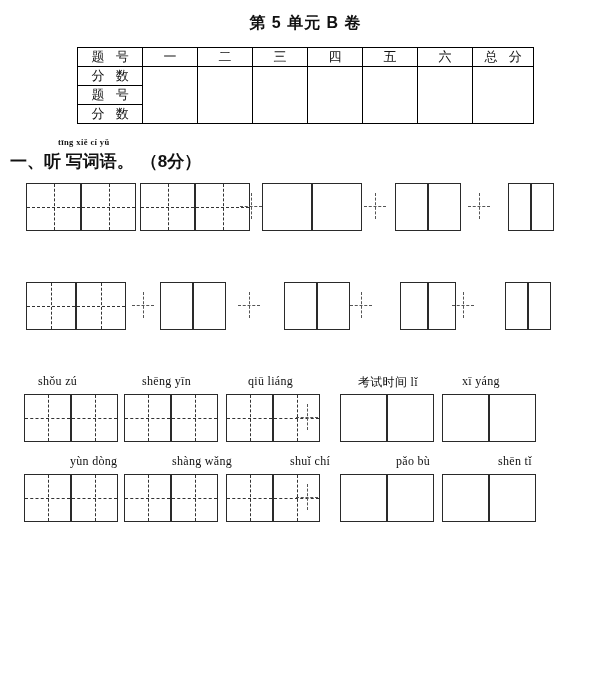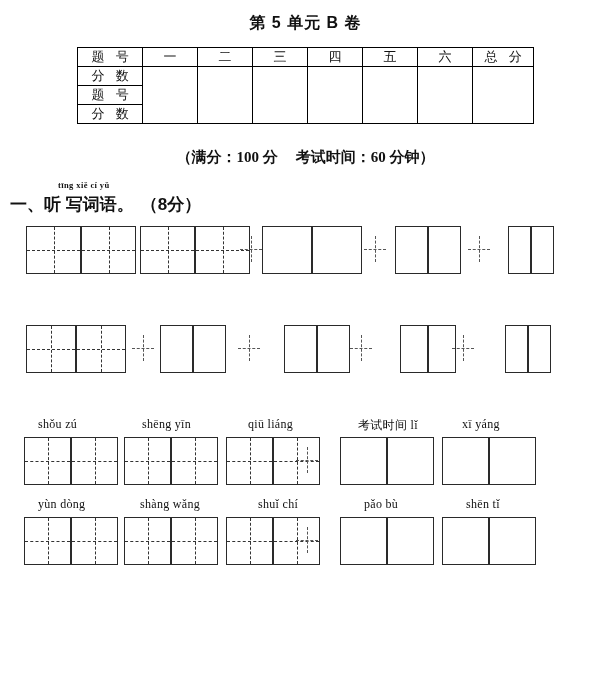--- a/index.html
+++ b/index.html
@@ -202,23 +202,20 @@
           <td class="blank"></td>
           <td class="blank"></td>
           <td class="blank"></td>
           <td class="blank"></td>
           <td class="blank"></td>
         </tr>
       </tbody>
     </table>
   </div>
 
-  <div class="exam-meta">
-    <span>（满分：100 分</span><span class="gap"></span><span>考试时间：60 分钟）</span>
-  </div>
 
   <div class="section" style="margin-top:26px;">
     <div class="sec-head">
       <span class="ruby" style="left:58px;">tīng  xiě cí  yǔ</span>
       <span>一、</span><span>听 写词语。</span><span class="sp"></span><span>（8分）</span>
     </div>
 
     <div class="grid-row" id="s1r1" style="margin-top:10px;">
         <div class="grp" style="left: 26px;">
           <div class="cell cross" style="width: 55px;"></div>
@@ -297,21 +294,21 @@
         <div class="grp" style="left: 340px;">
           <div class="cell" style="width: 47px;"></div>
           <div class="cell sep" style="width: 47px;"></div>
         </div>
         <div class="grp" style="left: 442px;">
           <div class="cell" style="width: 47px;"></div>
           <div class="cell sep" style="width: 47px;"></div>
         </div>
         <div class="stray" style="left: 296px; top: 10px;"></div>
       </div>
-    <div class="pinyin-row" id="s2p2" style="margin-top:8px;">
+    <div class="pinyin-row" id="s2p2" style="margin-top:8px;margin-left:32px;">
         <span class="pin" style="left: 38px;">yùn  dòng</span>
         <span class="pin" style="left: 140px;">shàng wǎng</span>
         <span class="pin" style="left: 258px;">shuǐ  chí</span>
         <span class="pin" style="left: 364px;">pǎo  bù</span>
         <span class="pin" style="left: 466px;">shēn  tǐ</span>
       </div>
     <div class="grid-row" id="s2r2" style="margin-top:2px;">
         <div class="grp" style="left: 24px;">
           <div class="cell cross" style="width: 47px;"></div>
           <div class="cell cross sep" style="width: 47px;"></div>

